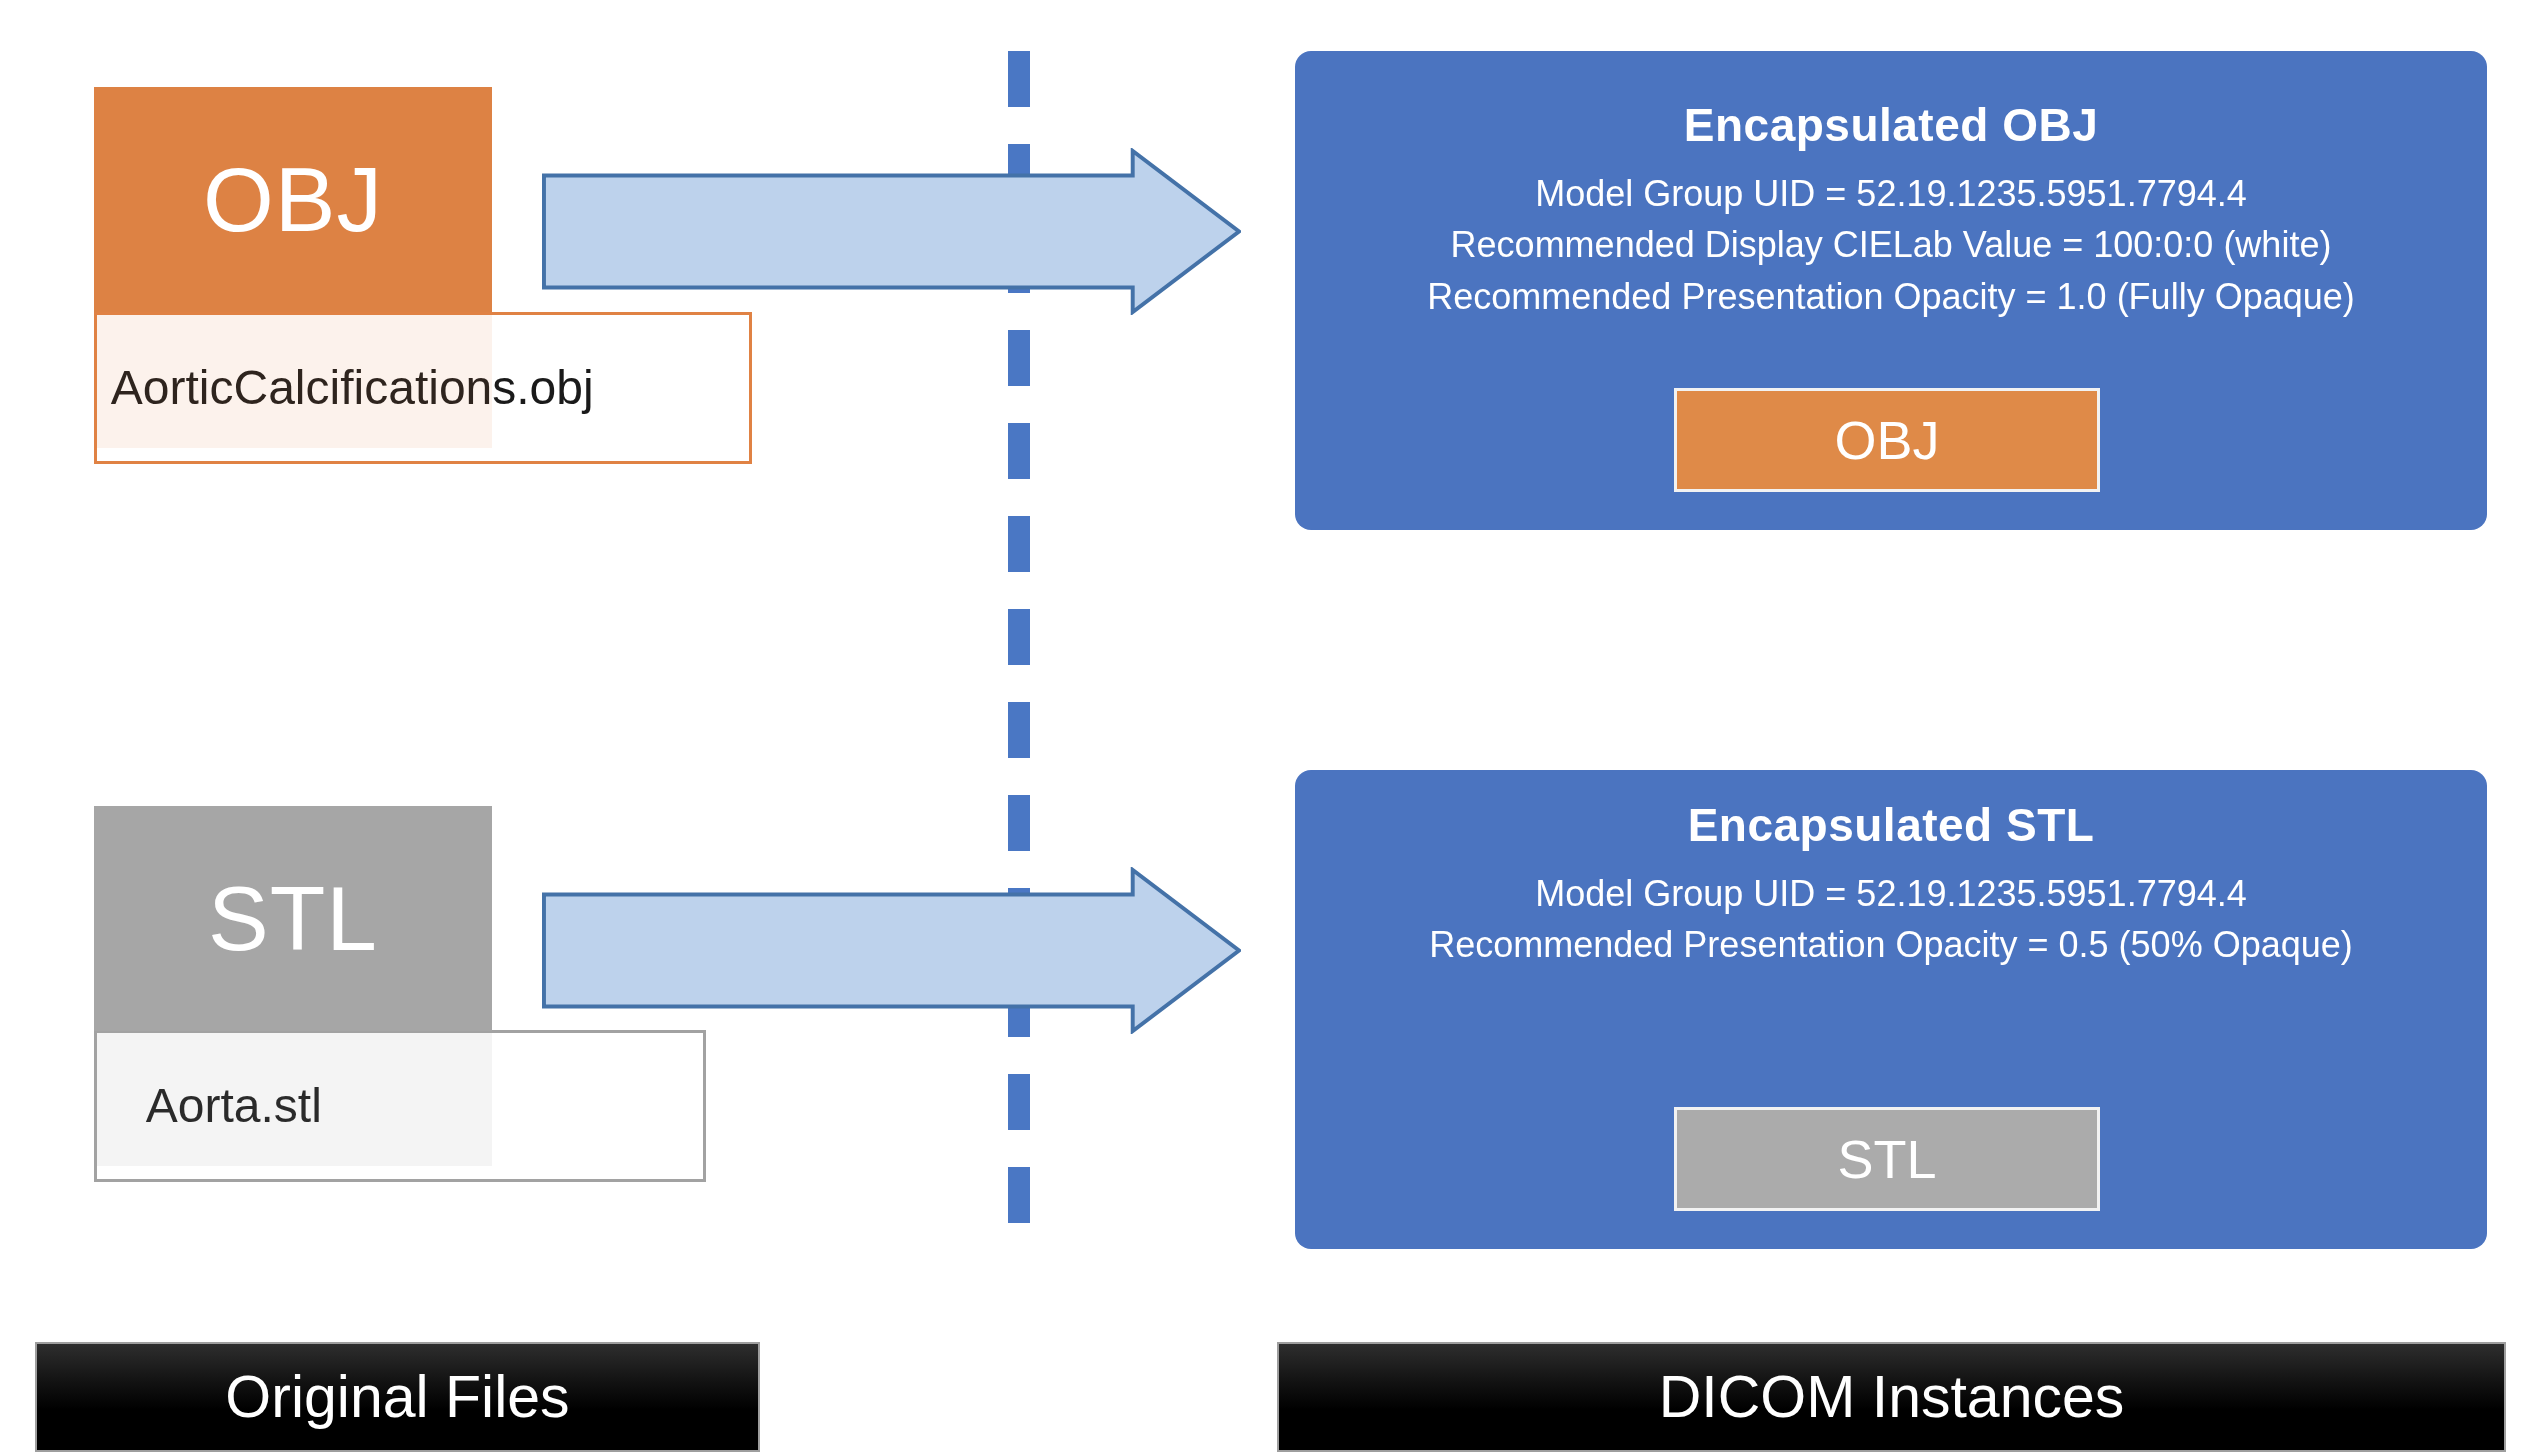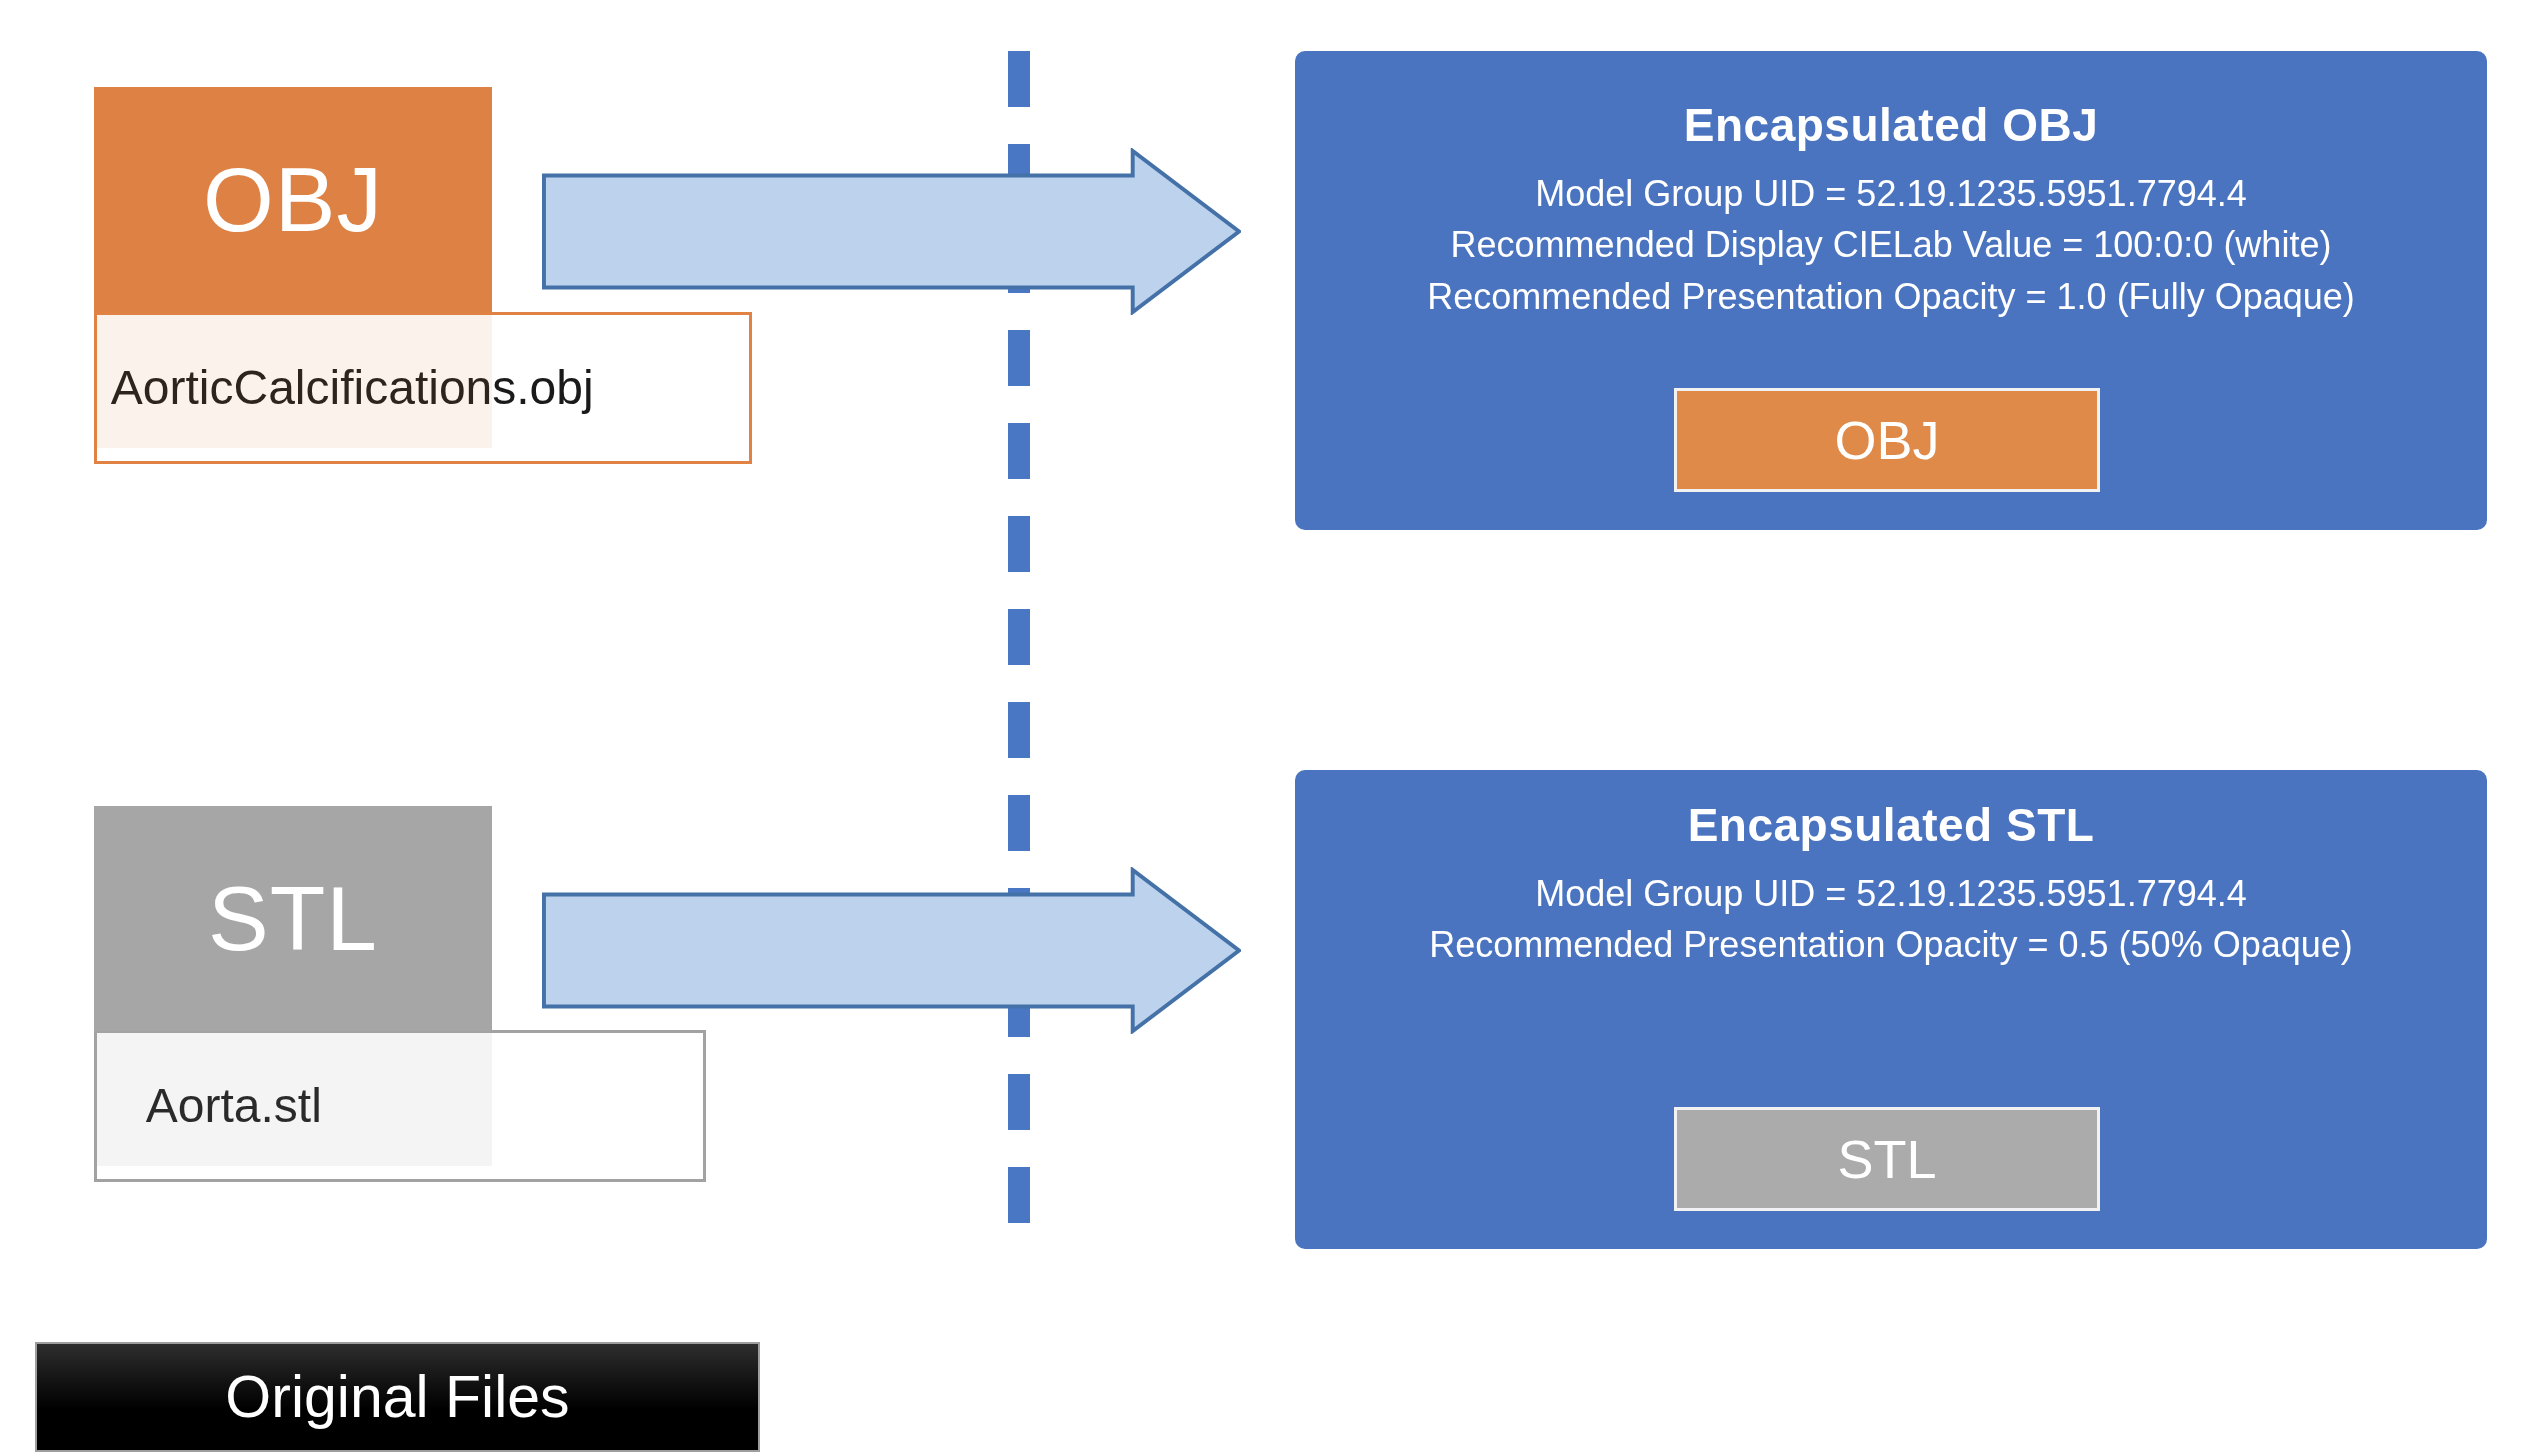--- a/index.html
+++ b/index.html
@@ -73,21 +73,21 @@
   .divider i {
     display: block;
     width: 100%;
     background: #4A77C4;
   }
 
   
   .panel {
     position: absolute;
     background: #4B74C0;
-    border-radius: 10px;
+    border-radius: 16px;
     z-index: 6;
     text-align: center;
     color: #ffffff;
   }
   .panel-title {
     font-size: 46px;
     font-weight: bold;
     letter-spacing: 0.5px;
     line-height: 1;
   }
@@ -186,15 +186,16 @@
 
   <div class="panel" style="left:1295px; top:770px; width:1192px; height:479px;">
     <div class="panel-title" style="margin-top:32px;">Encapsulated  STL</div>
     <div class="panel-line" style="margin-top:23.6px;">Model Group UID = 52.19.1235.5951.7794.4</div>
     <div class="panel-line" style="margin-top:7.9px;">Recommended Presentation Opacity = 0.5 (50% Opaque)</div>
     <div class="panel-chip stl" style="left:379px; top:337px; width:426px; height:104px;">STL</div>
   </div>
 
   <div class="caption-bar" style="left:35px; top:1318px; width:725px; height:110px;">Original Files</div>
 
+  <div class="caption-bar" style="left:1277px; top:1318px; width:1229px; height:110px;">DICOM Instances</div>
 
 </div>
 
 
 </body></html>

